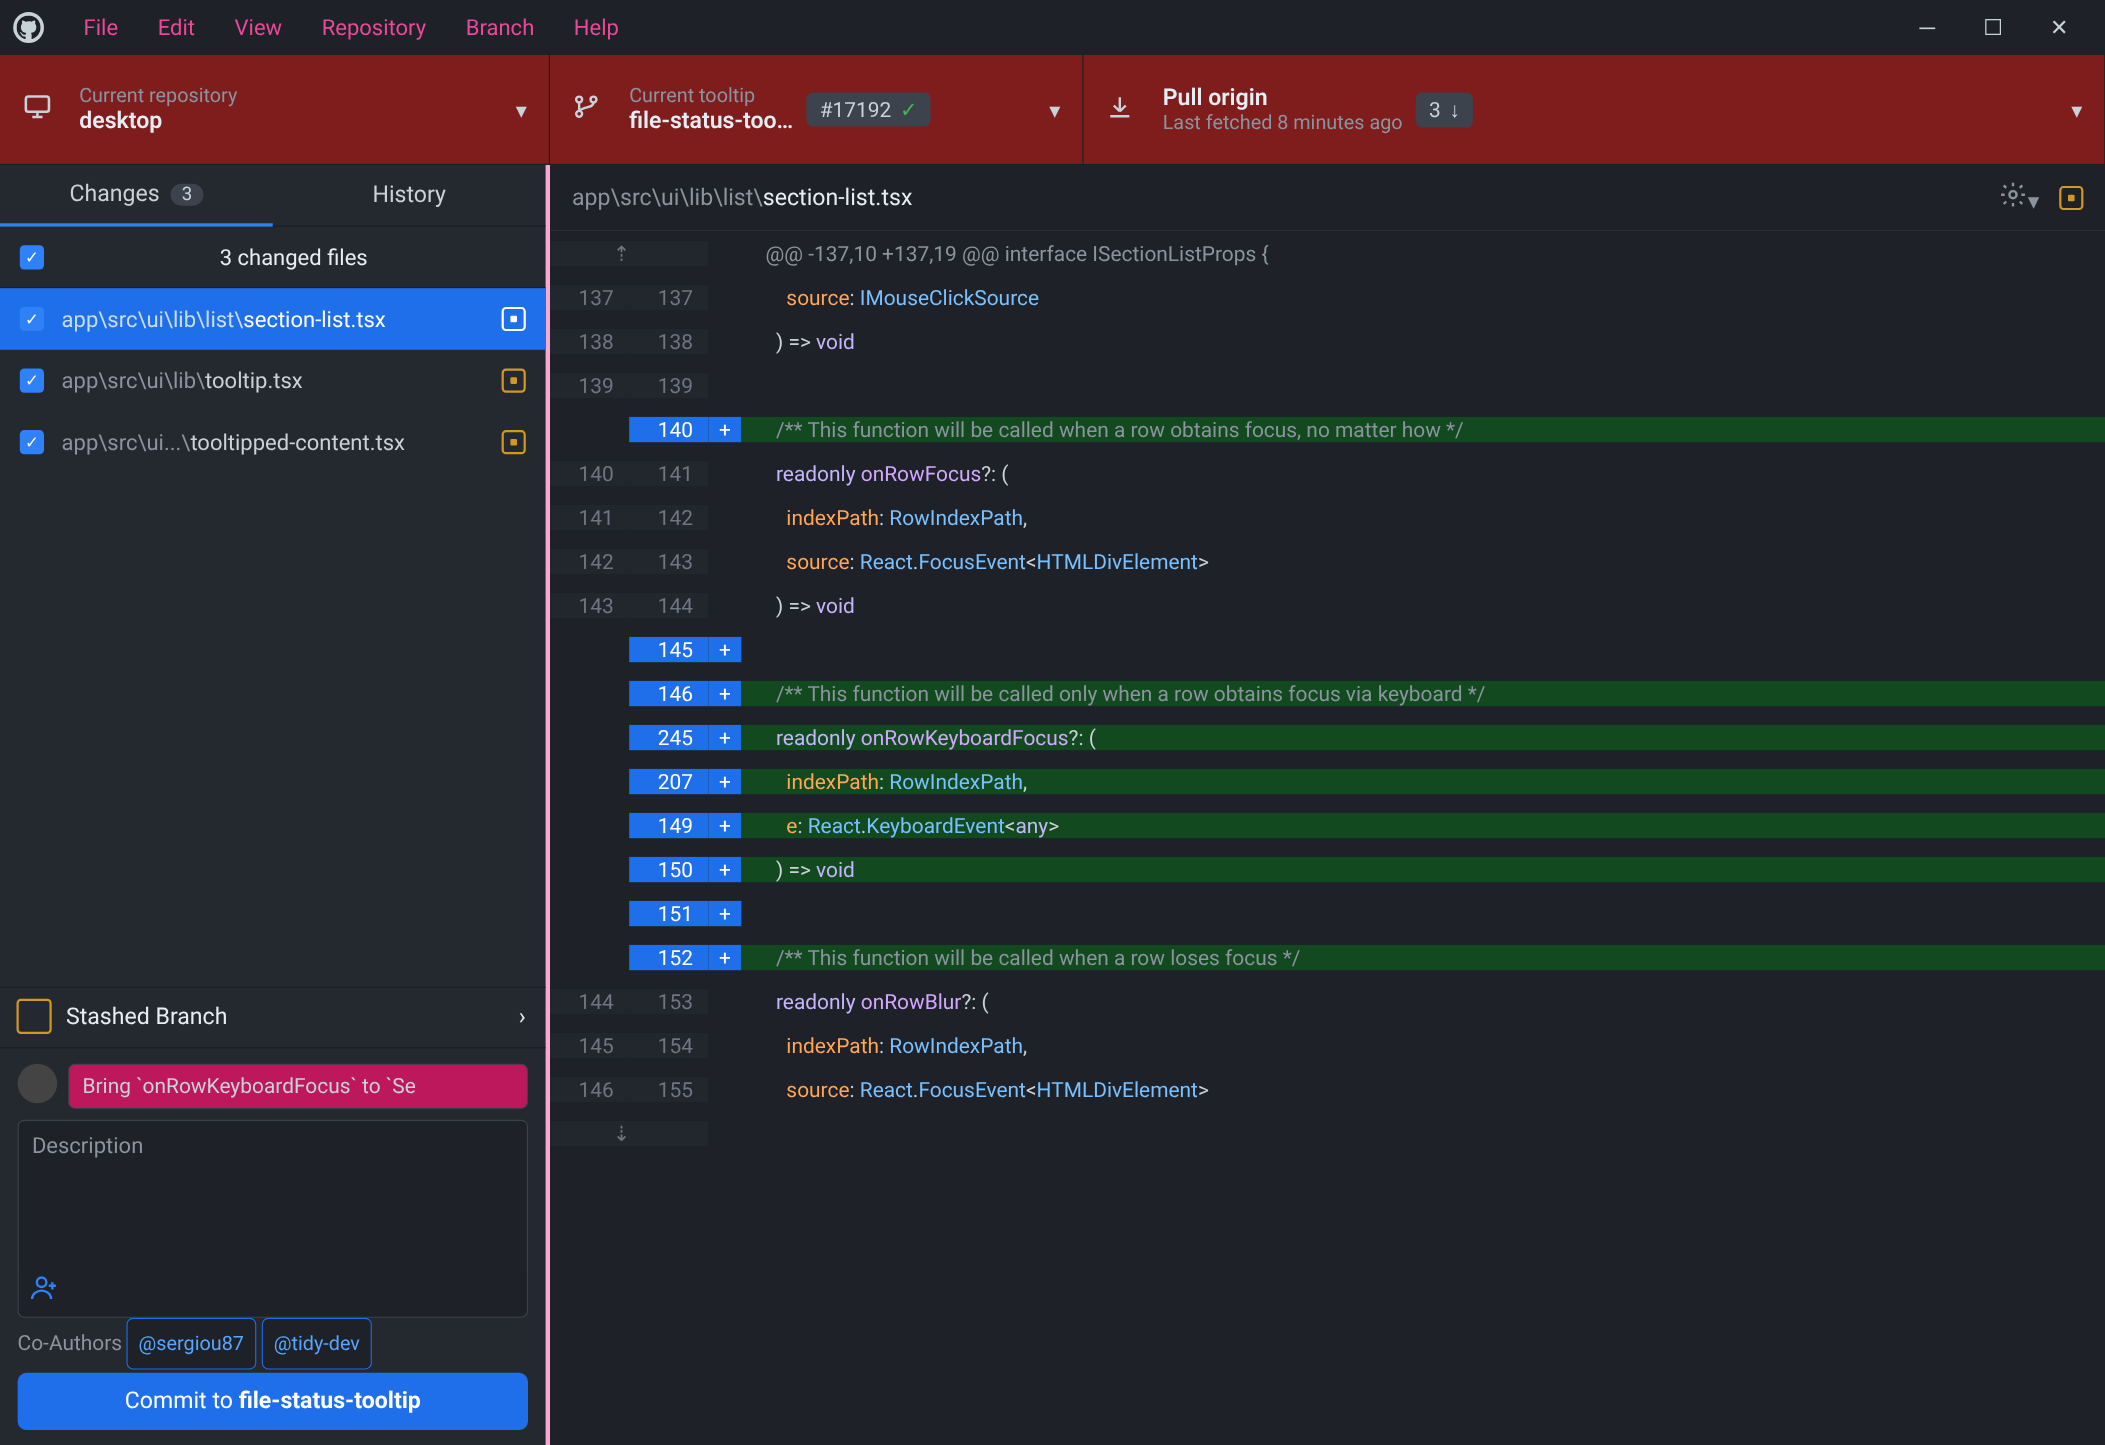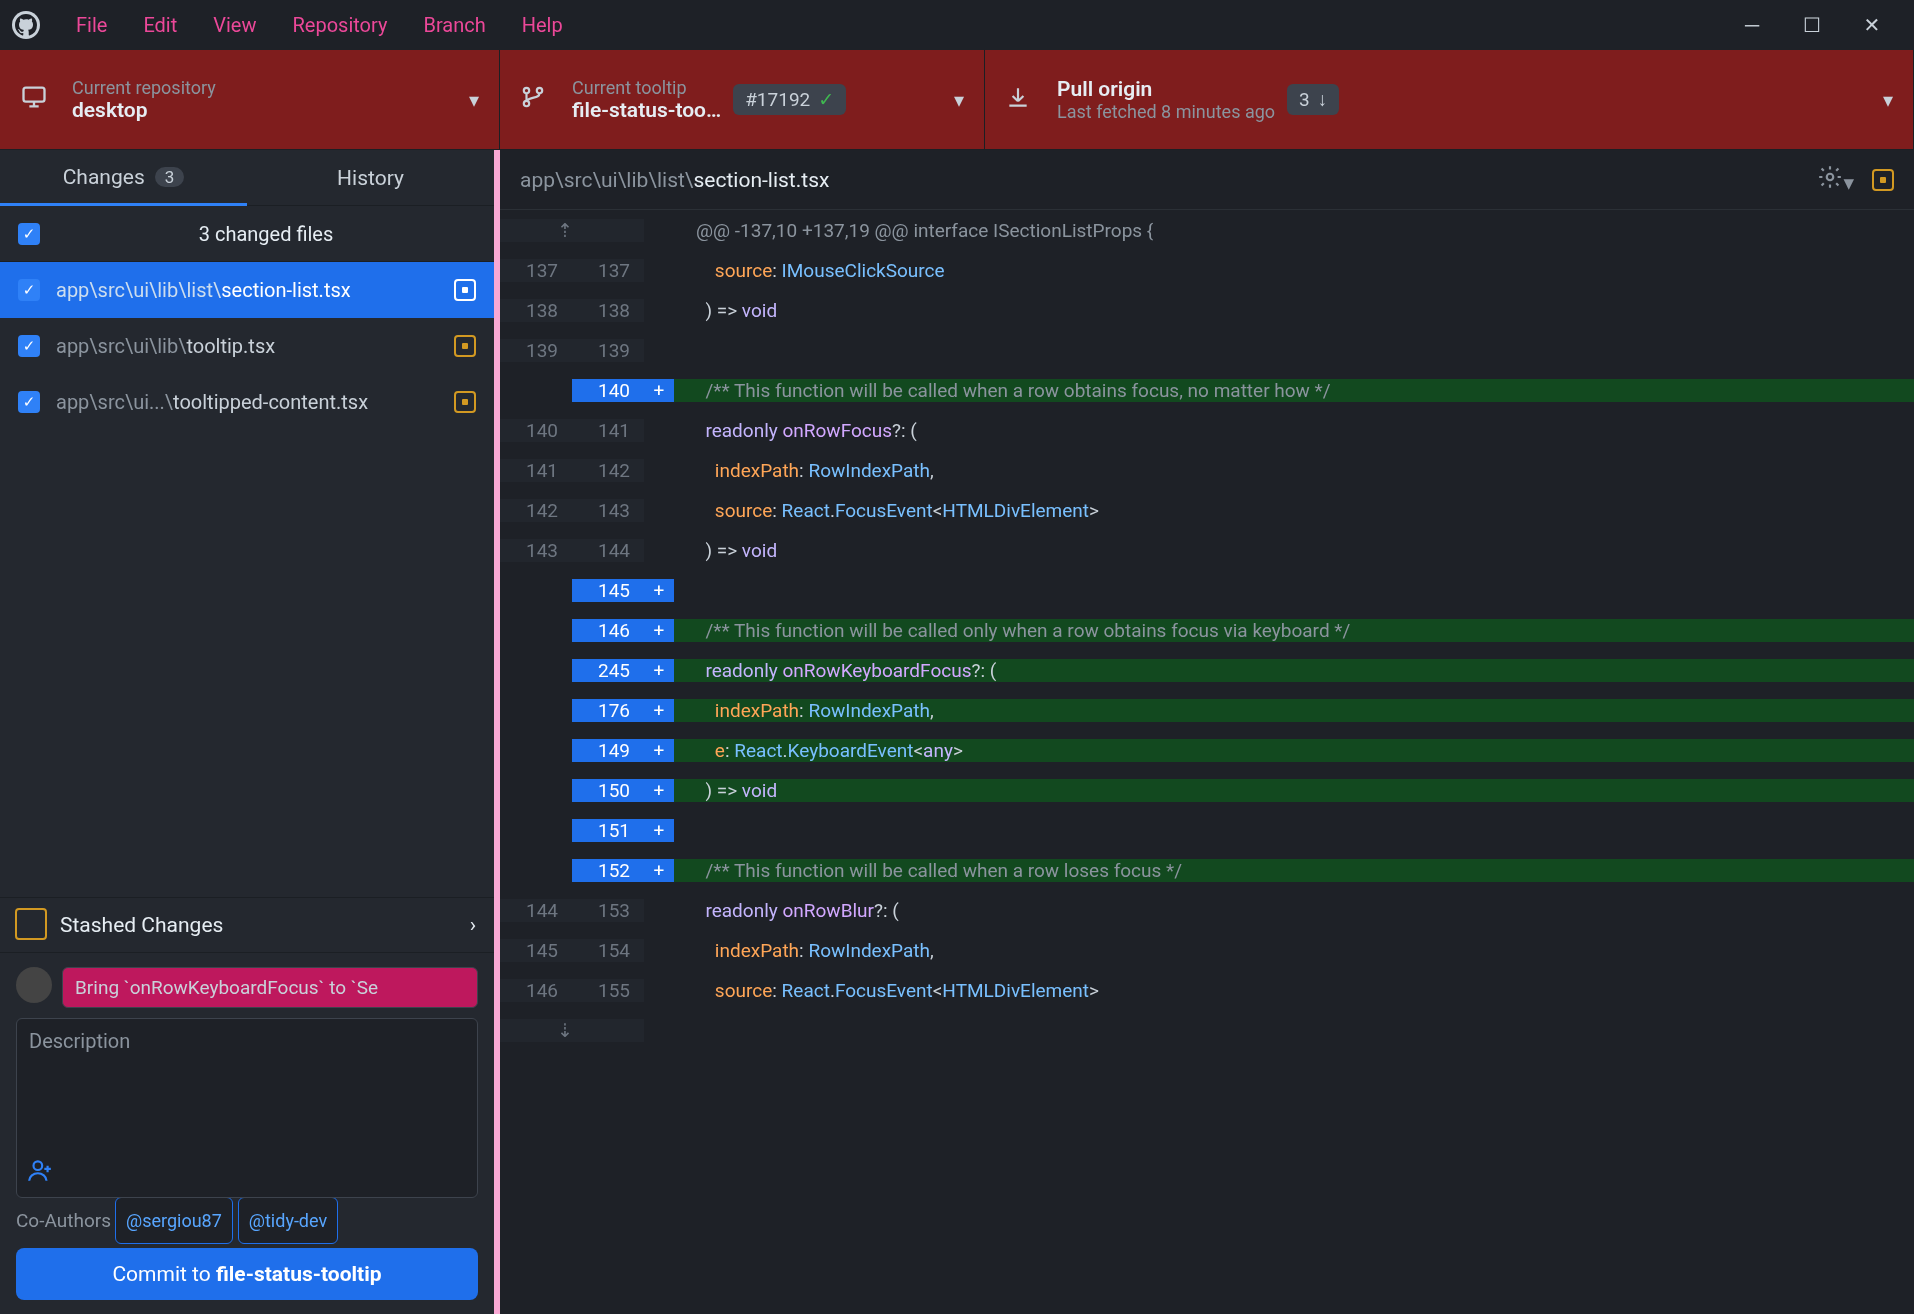--- a/index.html
+++ b/index.html
@@ -21,21 +21,21 @@
 .tool-sec.pull { flex:1; }
 .tool-sec .icon-slot { width:36px; margin-right:16px; color:#c9d1d9; }
 .tool-sec .lbl-sm { font-size:18px; color:#8b949e; }
 .tool-sec .lbl-lg { font-size:21px; color:#e6edf3; font-weight:600; }
 .pill { background:#3d434d; border-radius:6px; padding:4px 12px; display:inline-flex; align-items:center; gap:8px; font-size:19px; color:#c9d1d9; margin-left:12px; }
 .check-ico { color:#3fb950; }
 .dd-caret { position:absolute; right:20px; color:#c9d1d9; }
 
 
 .main { display:flex; height:calc(100% - 150px); }
-.left { width:500px; background:#24282f; display:flex; flex-direction:column; border-right:6px solid #f9a8d4; }
+.left { width:500px; background:#24282f; display:flex; flex-direction:column; border-right:4px solid #f9a8d4; }
 .tabs { height:56px; display:flex; }
 .tab { flex:1; display:flex; align-items:center; justify-content:center; gap:10px; font-size:21px; color:#c9d1d9; border-bottom:1px solid #1b1f24; cursor:pointer; }
 .tab.active { border-bottom:3px solid #2f81f7; }
 .badge { background:#3d434d; border-radius:12px; padding:0 10px; font-size:17px; }
 .files-hdr { height:56px; display:flex; align-items:center; padding:0 18px; gap:16px; font-size:20px; color:#e6edf3; border-bottom:1px solid #1b1f24; }
 .chk { width:22px; height:22px; border-radius:4px; background:#2f81f7; display:flex; align-items:center; justify-content:center; color:#fff; font-size:15px; }
 .file-row { height:56px; display:flex; align-items:center; padding:0 18px; gap:16px; font-size:20px; }
 .file-row.selected { background:#1f6feb; color:#fff; }
 .file-path { flex:1; white-space:nowrap; overflow:hidden; text-overflow:ellipsis; }
 .file-path .dim { color:#8b949e; }
@@ -177,21 +177,21 @@
         </div>
         <div class="file-row">
           <div class="chk">✓</div>
     <div class="file-path"><span class="dim">app\src\ui...\</span>tooltipped-content.tsx</div>
     <div class="mod-ico"></div>
         </div>
       </div>
 
     <div class="stash-row">
       <div class="stash-ico"></div>
-      <span>Stashed Changes</span>
+      <span>Stashed Branch</span>
       <span class="chev">›</span>
     </div>
 
     <div class="commit-box">
       <div class="commit-row1">
         <div class="avatar"></div>
         <input class="summary-in" value="Bring `onRowKeyboardFocus` to `Se" style="">
       </div>
       <div class="desc-box">
         <span>Description</span>
@@ -291,21 +291,21 @@
           <div class="code">  <span class="cmt">/** This function will be called only when a row obtains focus via keyboard */</span></div>
         </div>
         <div class="dline add">
           <div class="ln old"></div>
           <div class="ln new">245</div>
           <div class="gut">+</div>
           <div class="code">  <span class="kw">readonly</span> <span class="fn">onRowKeyboardFocus</span>?: (</div>
         </div>
         <div class="dline add">
           <div class="ln old"></div>
-          <div class="ln new">176</div>
+          <div class="ln new">207</div>
           <div class="gut">+</div>
           <div class="code">    <span class="id">indexPath</span>: <span class="typ2">RowIndexPath</span>,</div>
         </div>
         <div class="dline add">
           <div class="ln old"></div>
           <div class="ln new">149</div>
           <div class="gut">+</div>
           <div class="code">    <span class="id">e</span>: <span class="typ2">React</span>.<span class="typ2">KeyboardEvent</span>&lt;<span class="kw">any</span>&gt;</div>
         </div>
         <div class="dline add">

